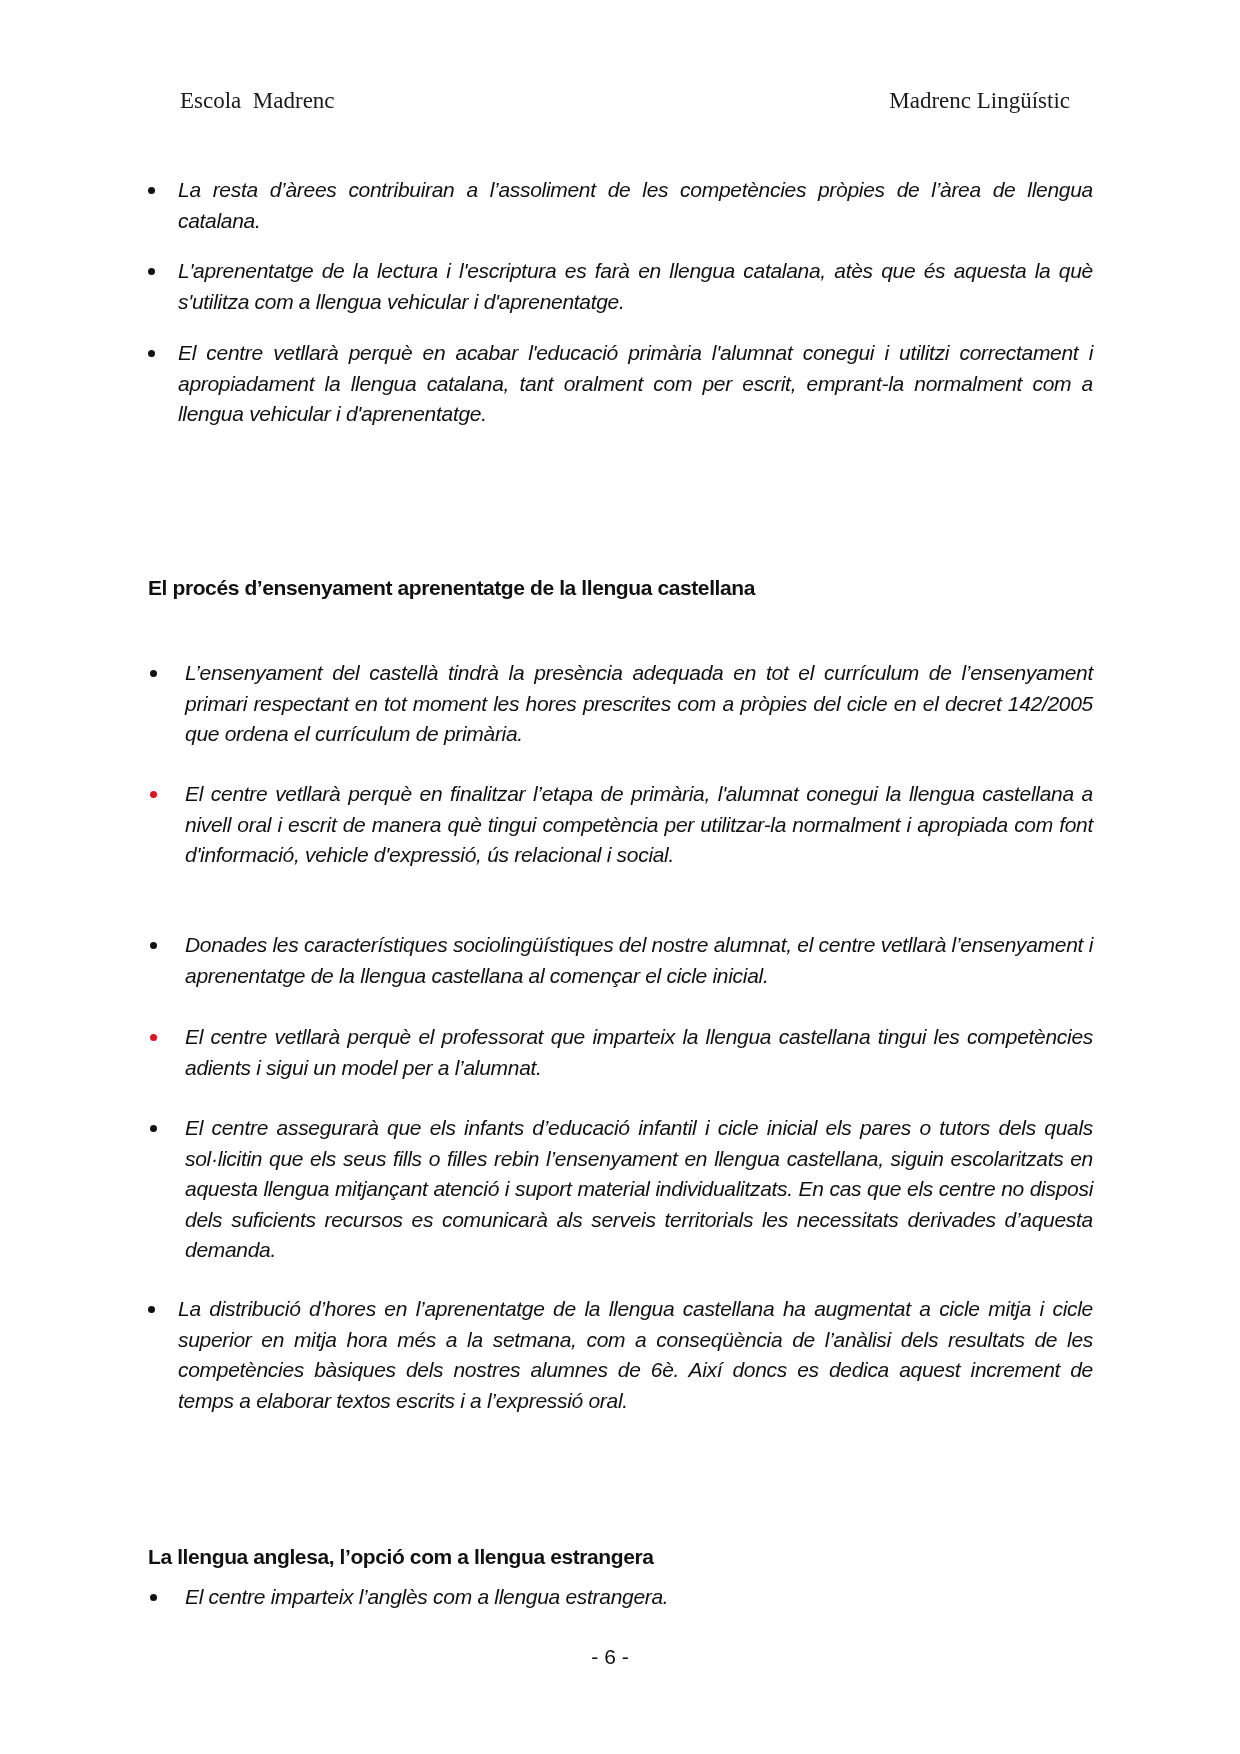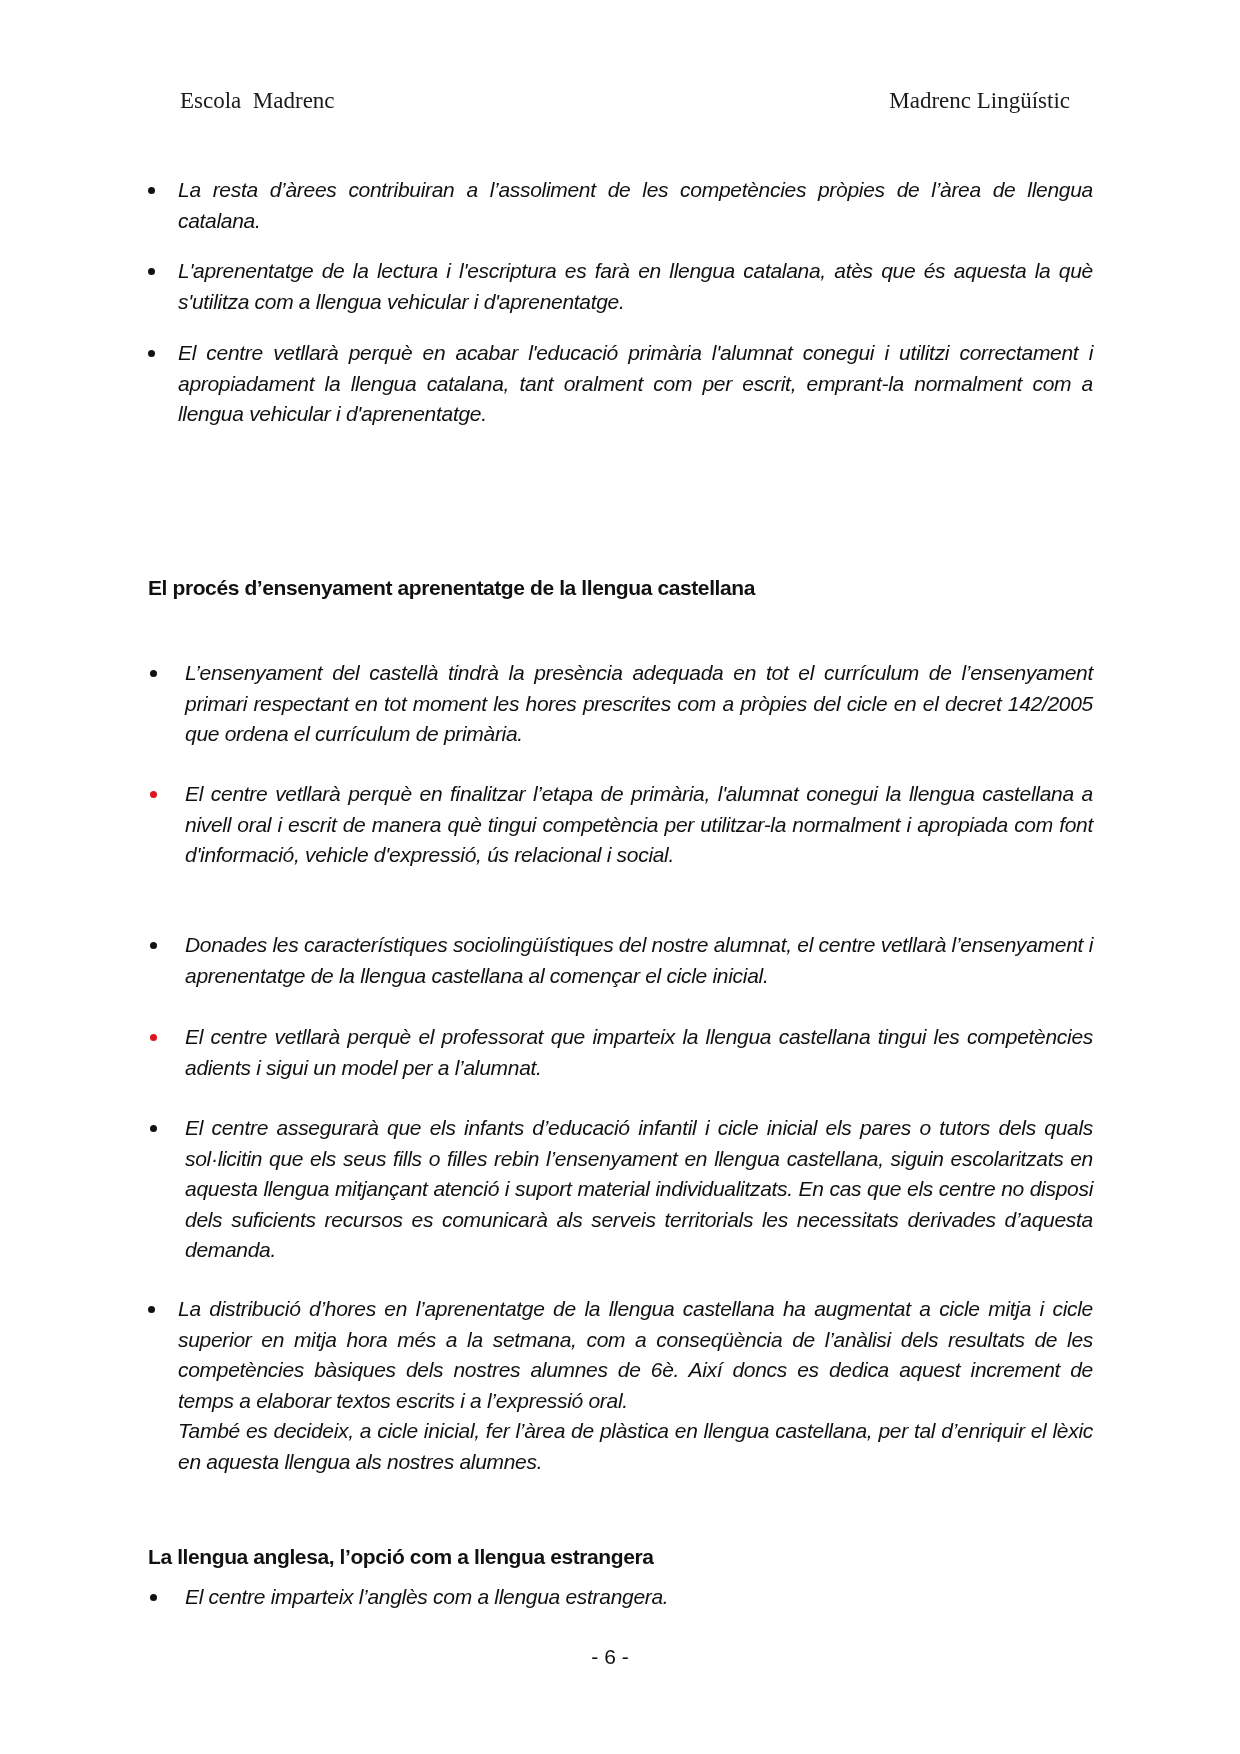--- a/index.html
+++ b/index.html
@@ -60,21 +60,20 @@
     <span class="bullet" style="background:#e0141e;"></span>
     <div class="text">El centre vetllarà perquè el professorat que imparteix la llengua castellana tingui les competències adients i sigui un model per a l’alumnat.</div>
   </div>
   <div class="item b" style="top:1113px;">
     <span class="bullet"></span>
     <div class="text">El centre assegurarà que els infants d’educació infantil i cicle inicial els pares o tutors dels quals sol·licitin que els seus fills o filles rebin l’ensenyament en llengua castellana, siguin escolaritzats en aquesta llengua mitjançant atenció i suport material individualitzats. En cas que els centre no disposi dels suficients recursos es comunicarà als serveis territorials les necessitats derivades d’aquesta demanda.</div>
   </div>
   <div class="item a" style="top:1294px;">
     <span class="bullet"></span>
     <div class="text">La distribució d’hores en l’aprenentatge de la llengua castellana ha augmentat a cicle mitja i cicle superior en mitja hora més a la setmana, com a conseqüència de l’anàlisi dels resultats de les competències bàsiques dels nostres alumnes de 6è. Així doncs es dedica aquest increment de temps a elaborar textos escrits i a l’expressió oral.</div>
-    <div class="text">També es decideix, a cicle inicial, fer l’àrea de plàstica en llengua castellana, per tal d’enriquir el lèxic en aquesta llengua als nostres alumnes.</div>
   </div>
 
   <div class="heading" style="top:1502px;margin-top:40px;">La llengua anglesa, l’opció com a llengua estrangera</div>
 
   <div class="item b" style="top:1566px;margin-top:16px;">
     <span class="bullet"></span>
     <div class="text">El centre imparteix l’anglès com a llengua estrangera.</div>
   </div>
 </div>
 

